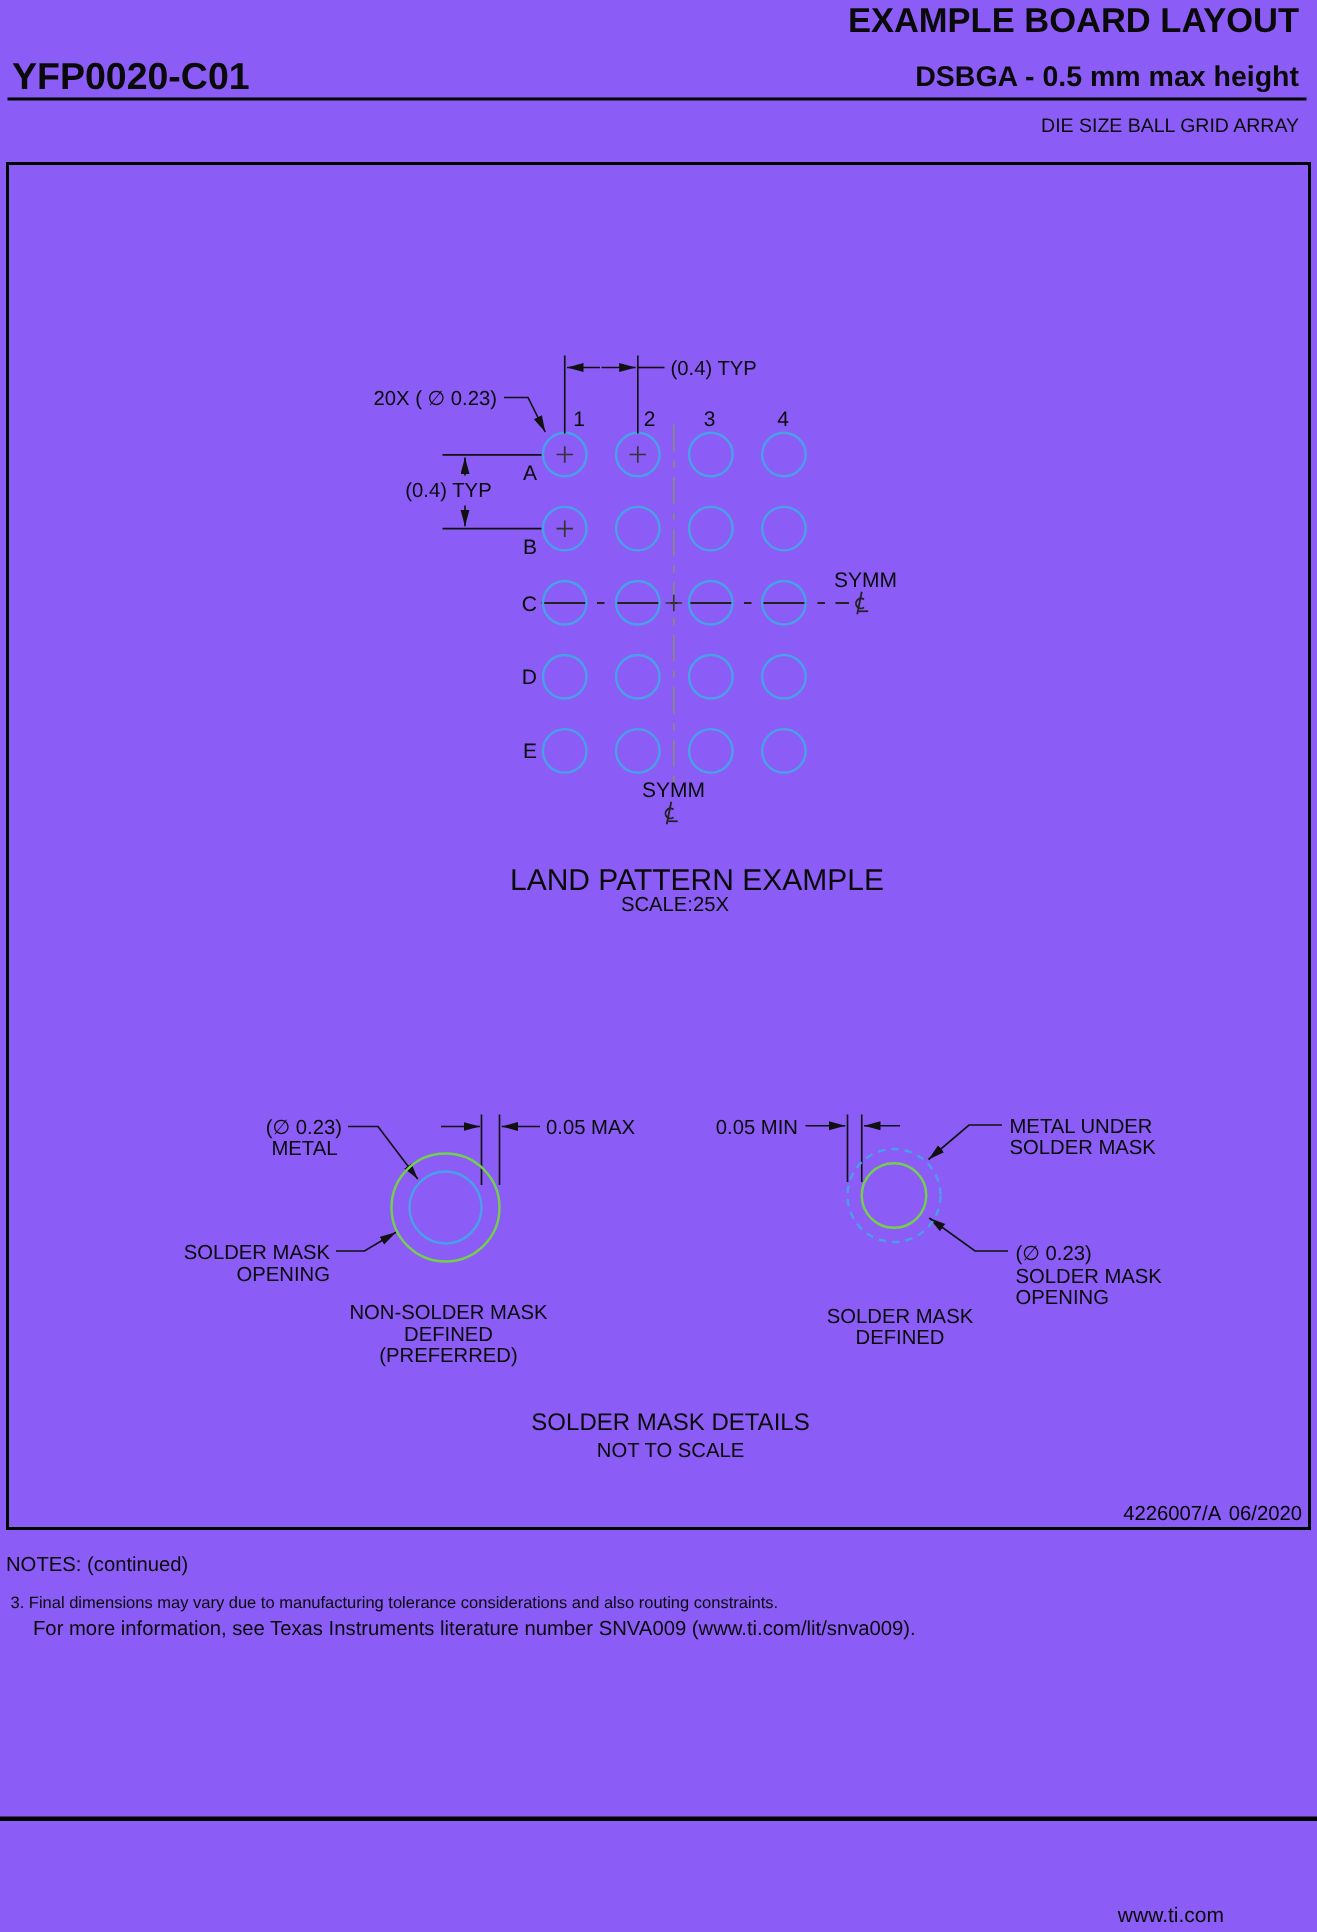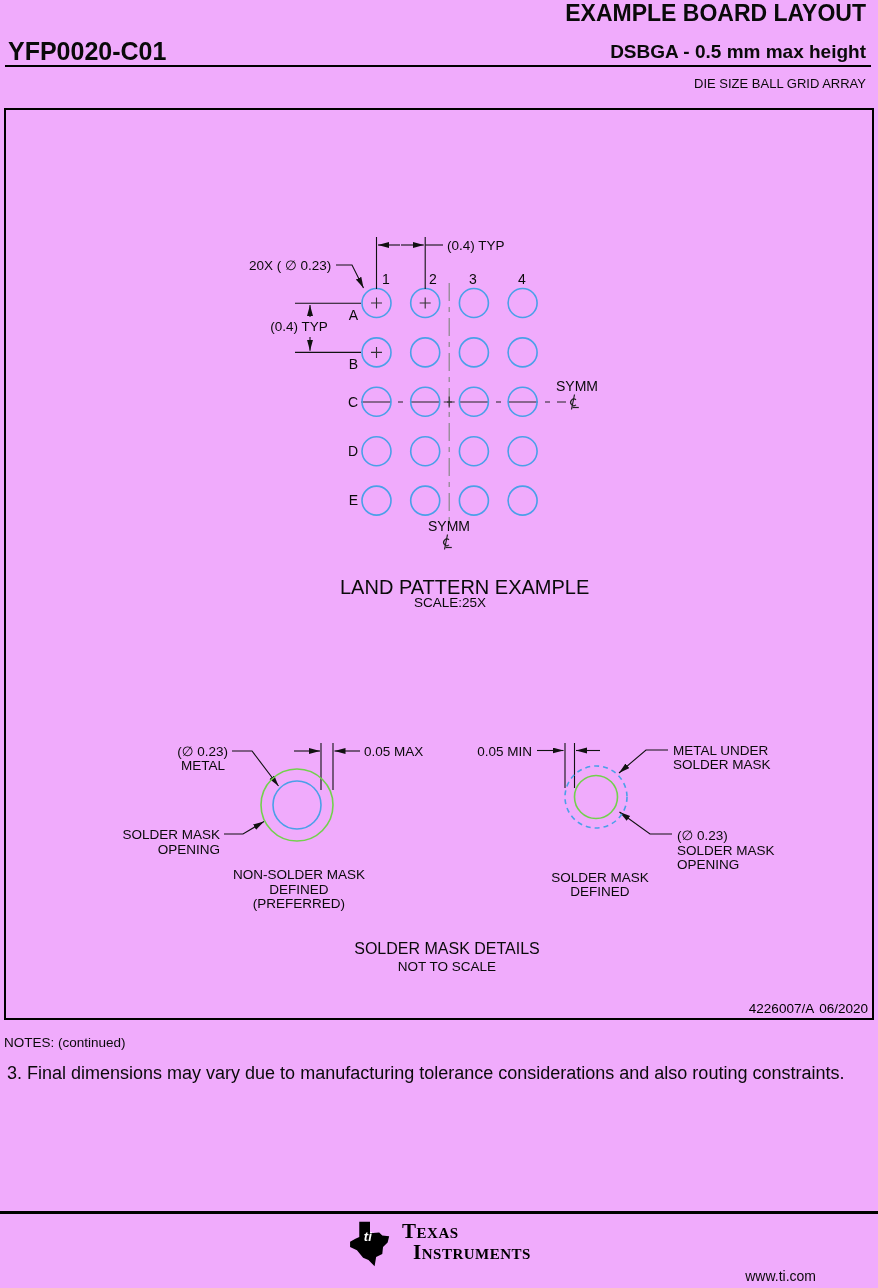--- a/index.html
+++ b/index.html
@@ -1,16 +1,16 @@
 <!DOCTYPE html>
 <html><head>
 <meta charset="utf-8">
 <style>
   html,body{margin:0;padding:0;background:#fff;}
-  #page{position:relative;width:878px;height:1288px;background:#f0abfc;overflow:hidden;
+  #page{position:relative;width:878px;height:1288px;background:#8b5cf6;overflow:hidden;
         font-family:"Liberation Sans",sans-serif;color:#000;}
   .lbl{position:absolute;font-family:"Liberation Sans",sans-serif;font-size:13.5px;
        color:#0a0a0a;white-space:nowrap;line-height:1.12;}
   .ctr{text-align:center;}
   .rt{text-align:right;}
   .b{font-weight:bold;}
   #frame{position:absolute;left:4px;top:108px;width:866px;height:908px;border:2px solid #000;}
   #hdr-rule{position:absolute;left:5px;top:65px;width:866px;height:2px;background:#000;}
   #ftr-rule{position:absolute;left:0px;top:1211px;width:878px;height:3px;background:#000;}
   #drawing{position:absolute;left:0;top:0;width:878px;height:1288px;}
@@ -156,28 +156,19 @@
 
   <div class="lbl ctr" style="left:337px;top:940px;width:220px;font-size:16px;">SOLDER MASK DETAILS</div>
   <div class="lbl ctr" style="left:337px;top:959px;width:220px;">NOT TO SCALE</div>
 
   <div id="docnum">
     <span>4226007/A</span>
     <span>06/2020</span>
   </div>
 
   <div class="lbl" style="left:4px;top:1035px;font-size:13.5px;">NOTES: (continued)</div>
-  <div class="lbl" style="left:7px;top:1063px;font-size:18px;">3. Final dimensions may vary due to manufacturing tolerance considerations and also routing constraints.</div>
+  <div class="lbl" style="left:7px;top:1063px;font-size:11px;">3. Final dimensions may vary due to manufacturing tolerance considerations and also routing constraints.</div>
+  <div class="lbl" style="left:22px;top:1078px;font-size:13.5px;">For more information, see Texas Instruments literature number SNVA009 (www.ti.com/lit/snva009).</div>
 
   <div id="ftr-rule"></div>
-  <div id="logo">
-    <svg width="46" height="46" viewBox="0 0 60 60">
-      <path d="M16,1 L30,1 L30,16 L42,15 L46,19 L55,20 L53,28 L47,34 L46,43 L38,47 L36,59 L28,51 L21,48 L13,38 L4,34 L4,27 L11,23 L16,21 Z" fill="#000"></path>
-      <text x="22" y="26" fill="#fff" font-family="Liberation Sans, sans-serif" font-size="17" font-weight="bold" font-style="italic">ti</text>
-    </svg>
-    <div>
-      <div class="brand">Texas</div>
-      <div class="brand brand2">Instruments</div>
-    </div>
-  </div>
   <div id="ti-url" class="lbl" style="position:absolute;">www.ti.com</div>
 
 </div>
 
 </body></html>

